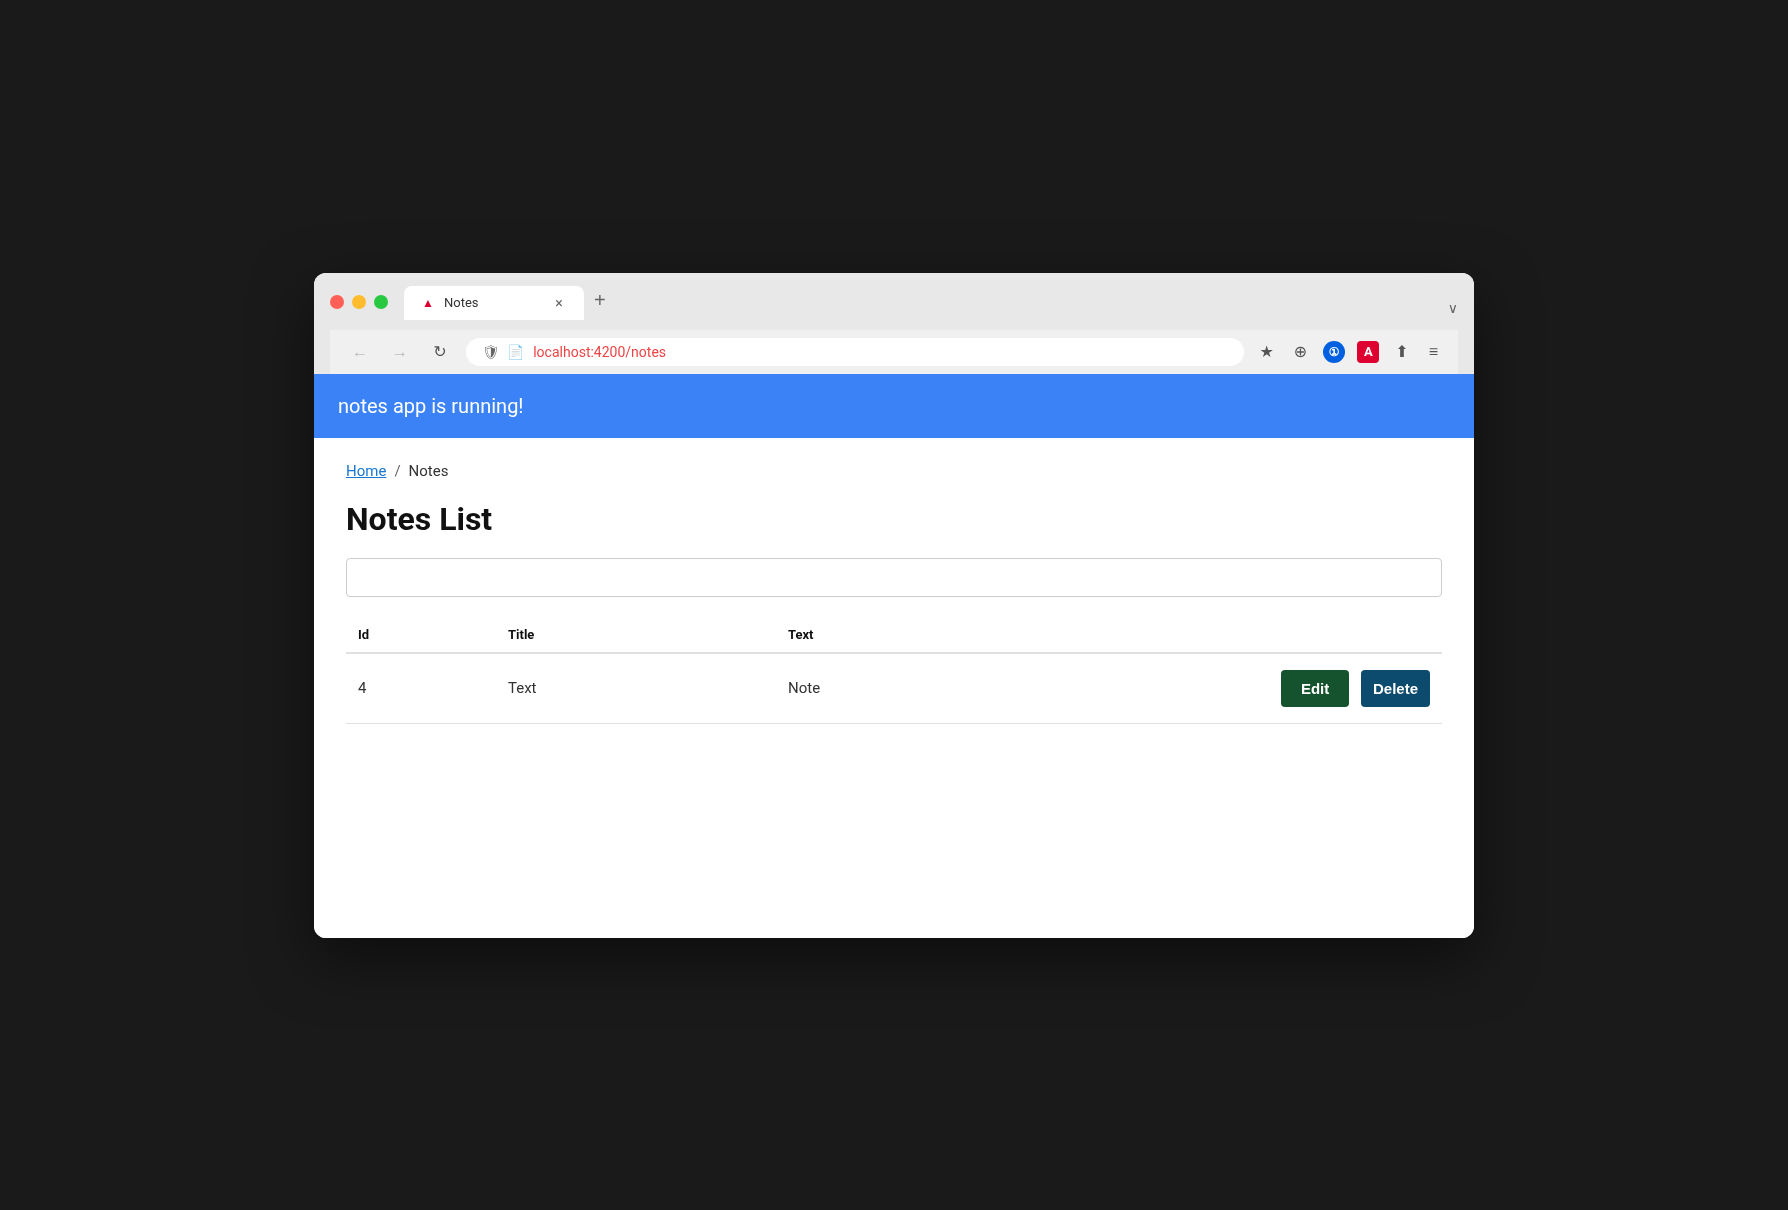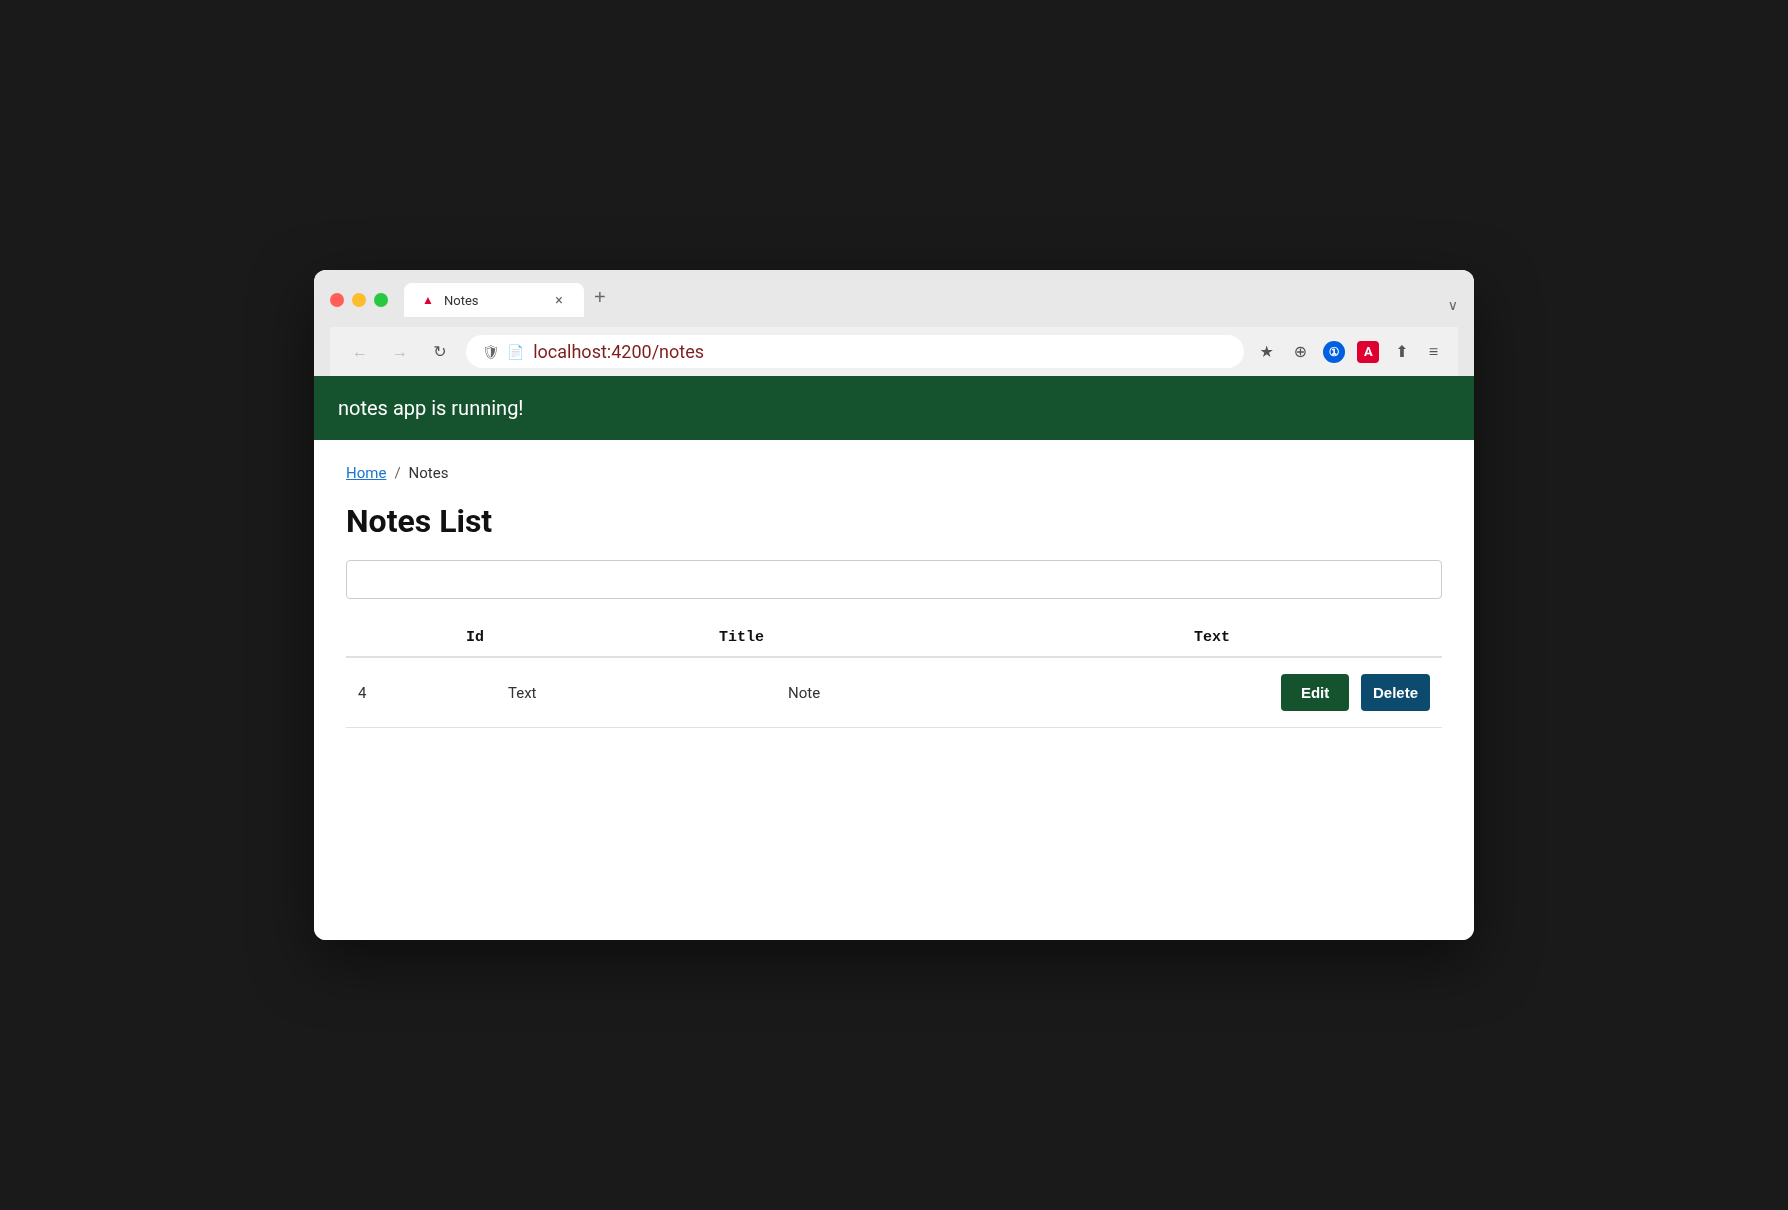--- a/index.html
+++ b/index.html
@@ -148,41 +148,41 @@
       align-items: center;
       gap: 8px;
     }
 
     .address-field-icon {
       color: #666;
       font-size: 14px;
     }
 
     .address-text {
-      font-size: 18px;
-      color: #7f1d1d;
+      font-size: 14px;
+      color: #ef4444;
     }
 
     .browser-icons {
       display: flex;
       gap: 12px;
       align-items: center;
       color: #555;
       font-size: 16px;
     }
 
     .browser-icon {
       cursor: pointer;
       padding: 4px;
       border-radius: 4px;
     }
 
     
     .app-header {
-      background: #14532d;
+      background: #3b82f6;
       color: white;
       padding: 20px 24px;
       font-size: 20px;
       font-weight: 400;
     }
 
     .app-content {
       background: #ffffff;
       padding: 24px 32px;
       min-height: 500px;
@@ -269,26 +269,25 @@
       width: 100%;
       border-collapse: collapse;
       font-size: 15px;
     }
 
     .notes-table thead tr {
       border-bottom: 2px solid #e0e0e0;
     }
 
     .notes-table th {
-      text-align: right;
+      text-align: left;
       padding: 10px 12px;
       font-weight: 700;
       color: #111;
-      font-size: 15px;
-      font-family: Liberation Mono, monospace;
+      font-size: 13px;
     }
 
     .notes-table td {
       padding: 16px 12px;
       color: #333;
       vertical-align: middle;
     }
 
     .notes-table tbody tr {
       border-bottom: 1px solid #e0e0e0;

